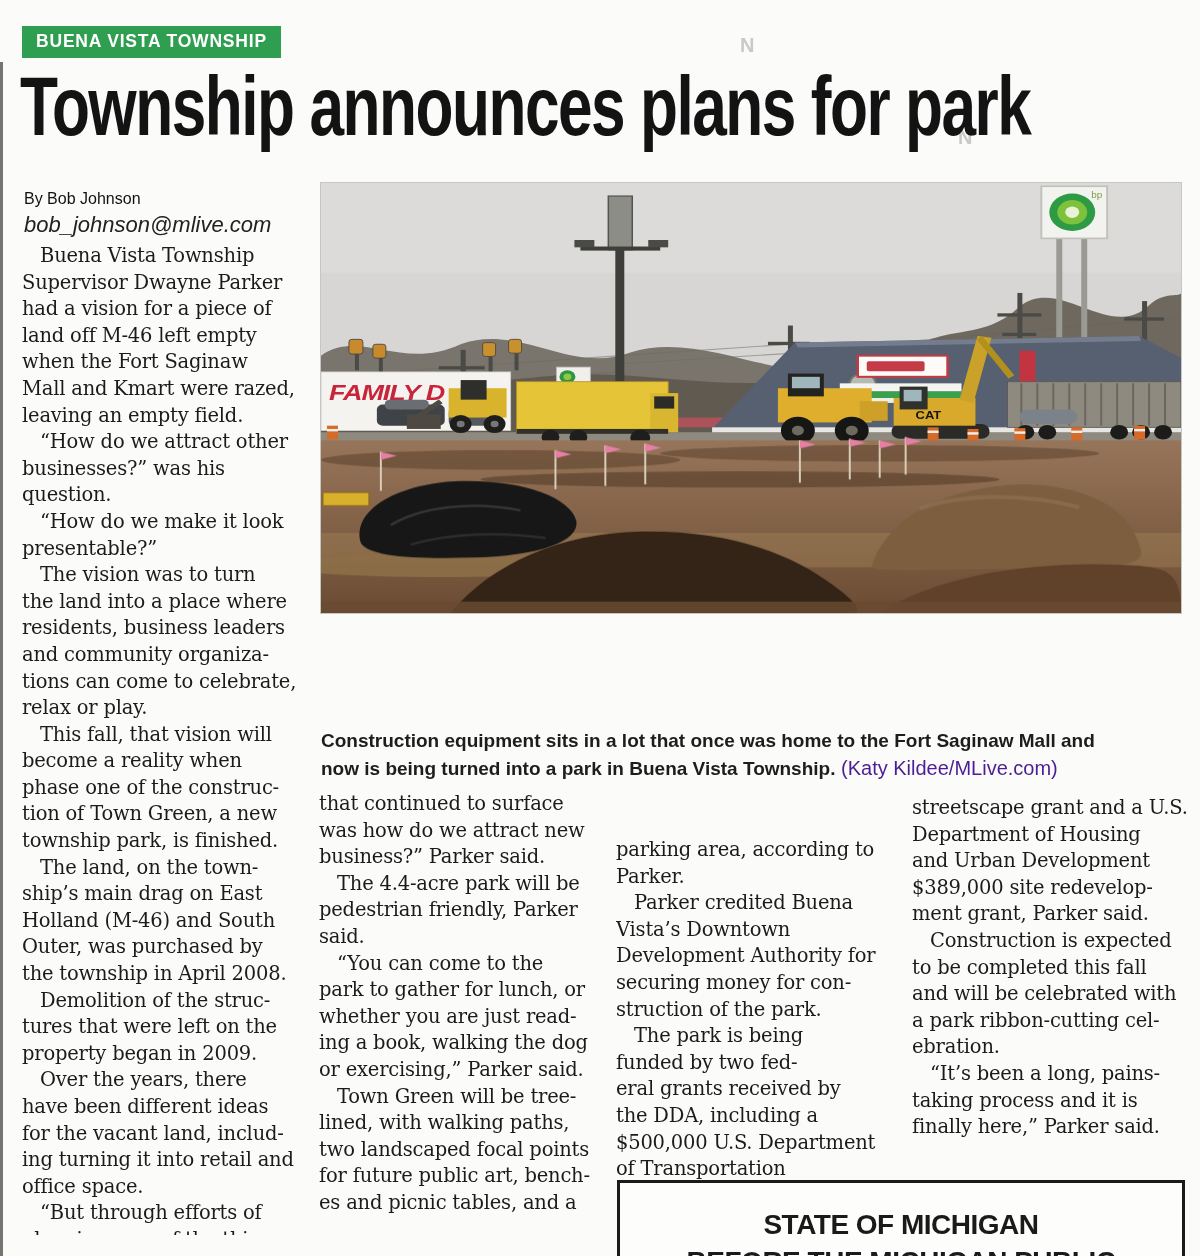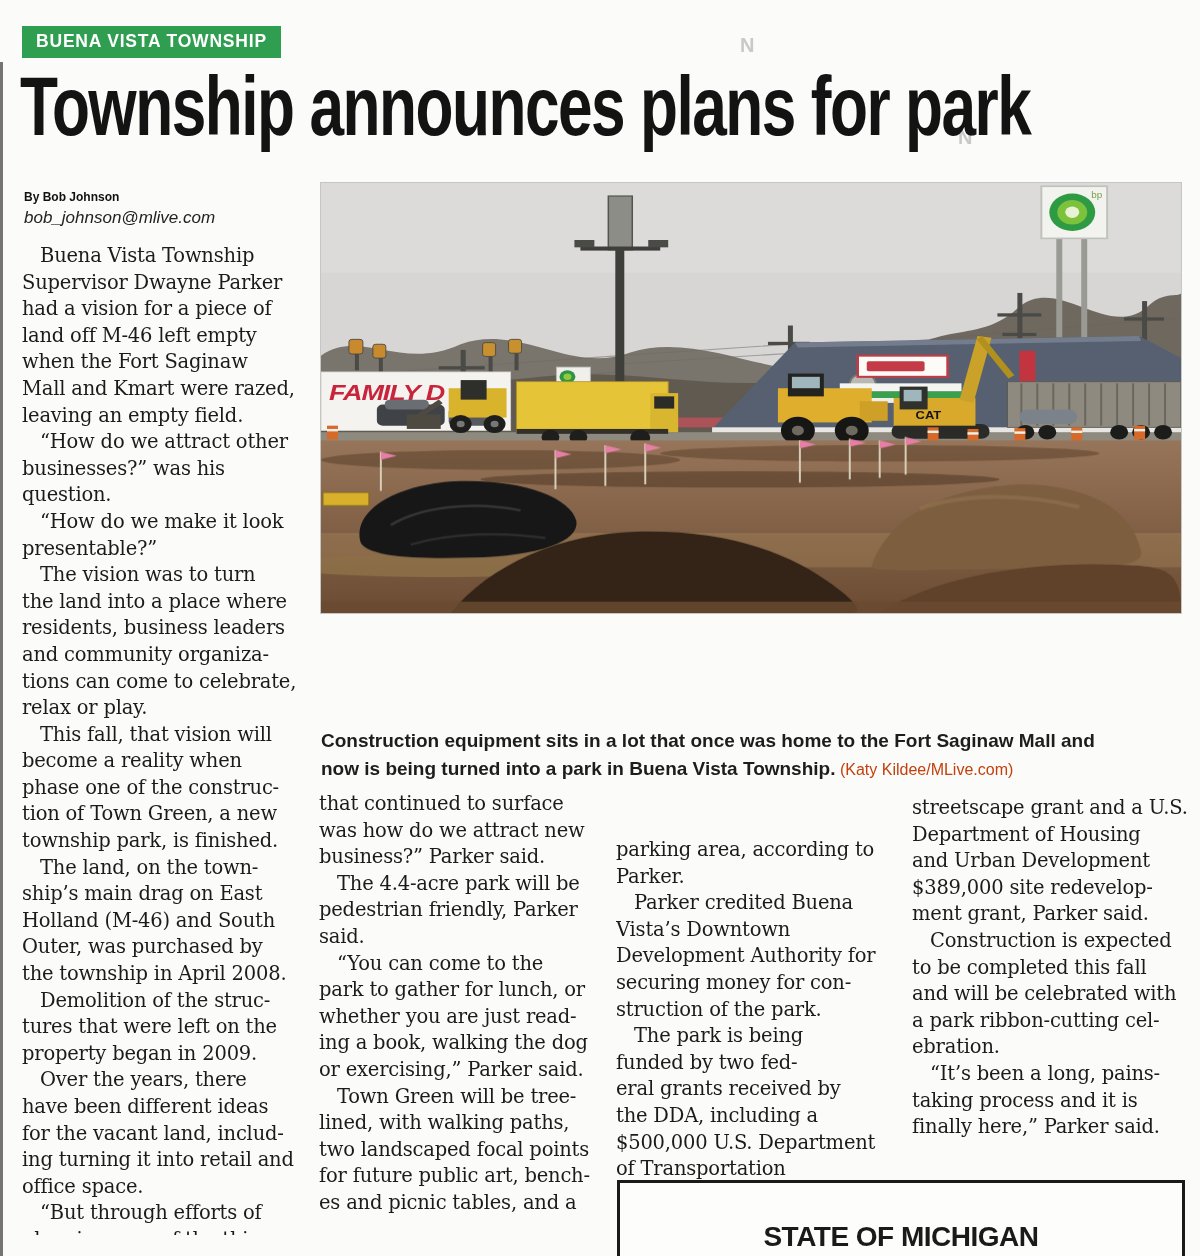--- a/index.html
+++ b/index.html
@@ -5,39 +5,39 @@
   html,body{margin:0;padding:0;background:#e9e9e7;}
   .page{position:relative;width:1200px;height:1256px;margin:0 auto;background:#fbfbfa;
         overflow:hidden;font-family:"Liberation Sans",sans-serif;}
   .scan-edge{position:absolute;left:0;top:62px;width:3px;height:1194px;background:#55524e;opacity:.8;}
   .kicker{position:absolute;left:22px;top:26px;background:#2f9e50;color:#ffffff;
           font-weight:bold;font-size:17.5px;letter-spacing:.8px;padding:5px 14px 6px;}
   .headline{position:absolute;left:20px;top:64px;margin:0;font-size:84px;line-height:1.02;
             font-weight:bold;color:#131313;letter-spacing:-2px;white-space:nowrap;
             transform:scaleX(.74);transform-origin:0 0;}
   .byline{position:absolute;left:24px;top:190px;color:#111;}
-  .byline-name{font-weight:bold;font-size:12px;}
-  .byline-email{font-style:italic;font-size:17px;color:#222;margin-top:4px;}
+  .byline-name{font-weight:normal;font-size:16px;}
+  .byline-email{font-style:italic;font-size:22px;color:#222;margin-top:4px;}
   .col{position:absolute;white-space:pre;font-family:"DejaVu Serif",serif;font-size:19.5px;
        line-height:26.6px;color:#1b1b1b;width:296px;overflow:hidden;letter-spacing:-.2px;}
   .col1{left:22px;top:243px;height:992px;}
   .col2{left:319px;top:791px;height:434px;}
   .col3{left:616px;top:813px;height:360px;margin-top:24px;}
   .col4{left:912px;top:795px;height:360px;width:288px;}
   .photo{position:absolute;left:320px;top:182px;width:862px;height:432px;
          border:1px solid #c6c6c4;box-sizing:border-box;background:#d7d6d4;}
   .photo svg{display:block;width:100%;height:100%;}
   .caption{position:absolute;left:321px;top:727px;width:870px;font-size:19px;line-height:27.5px;
            color:#1d1d1d;white-space:pre-wrap;}
   .caption-main{font-weight:bold;text-align:center;}
-  .caption-credit{font-size:16px;color:#c2410c;}
+  .caption-credit{font-size:20px;color:#4c1d95;}
   .legal{position:absolute;left:617px;top:1180px;width:568px;height:130px;border:3px solid #1a1a1a;
          box-sizing:border-box;text-align:center;background:#fdfdfc;}
   .legal-line{font-weight:bold;font-size:28px;color:#1a1a1a;letter-spacing:-.5px;}
-  .legal-line1{margin-top:38px;}
+  .legal-line1{margin-top:26px;}
   .legal-line2{margin-top:5px;}
   .wm{position:absolute;color:#c9c9c7;font-size:20px;font-weight:bold;}
   .wm1{left:740px;top:34px;}
   .wm2{left:958px;top:126px;}
 </style>
 </head>
 <body>
 
 <div class="page">
 

